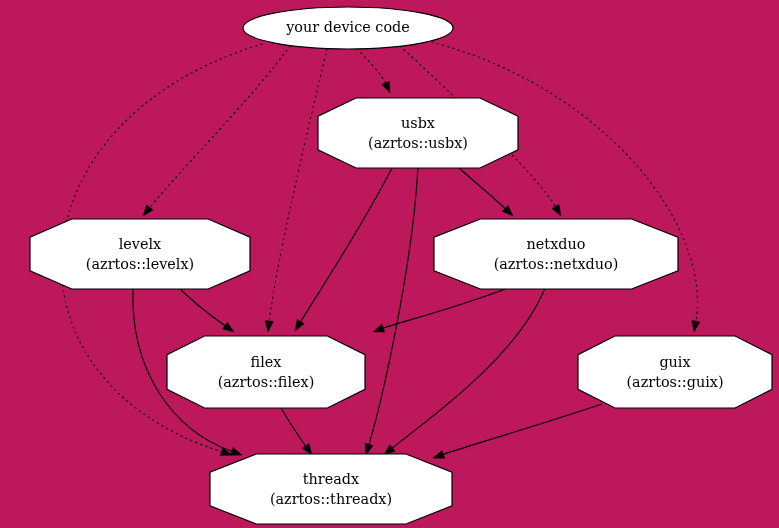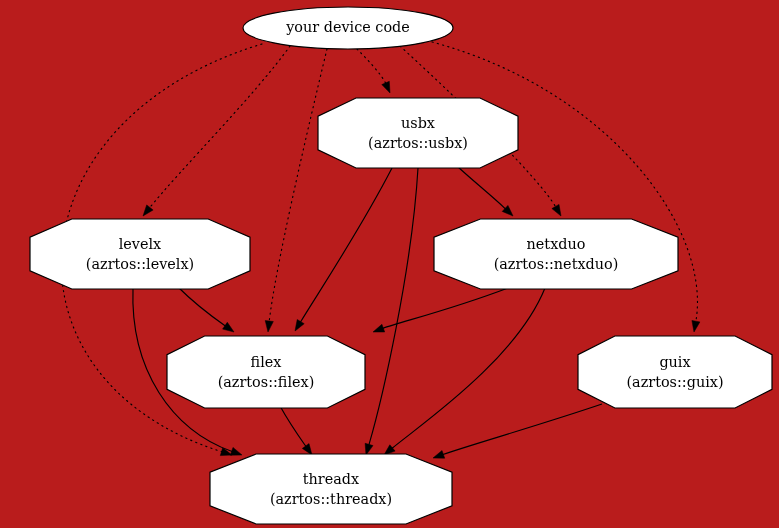--- a/index.html
+++ b/index.html
@@ -4,21 +4,21 @@
 <style>
   html, body {
     margin: 0;
     padding: 0;
     background: #ffffff;
   }
   #canvas {
     position: relative;
     width: 779px;
     height: 528px;
-    background: #b91c1c;
+    background: #be185d;
     overflow: hidden;
     font-family: "DejaVu Serif", "Liberation Serif", serif;
   }
   svg#graph {
     display: block;
     width: 779px;
     height: 528px;
   }
   .node-shape {
     fill: #ffffff;

